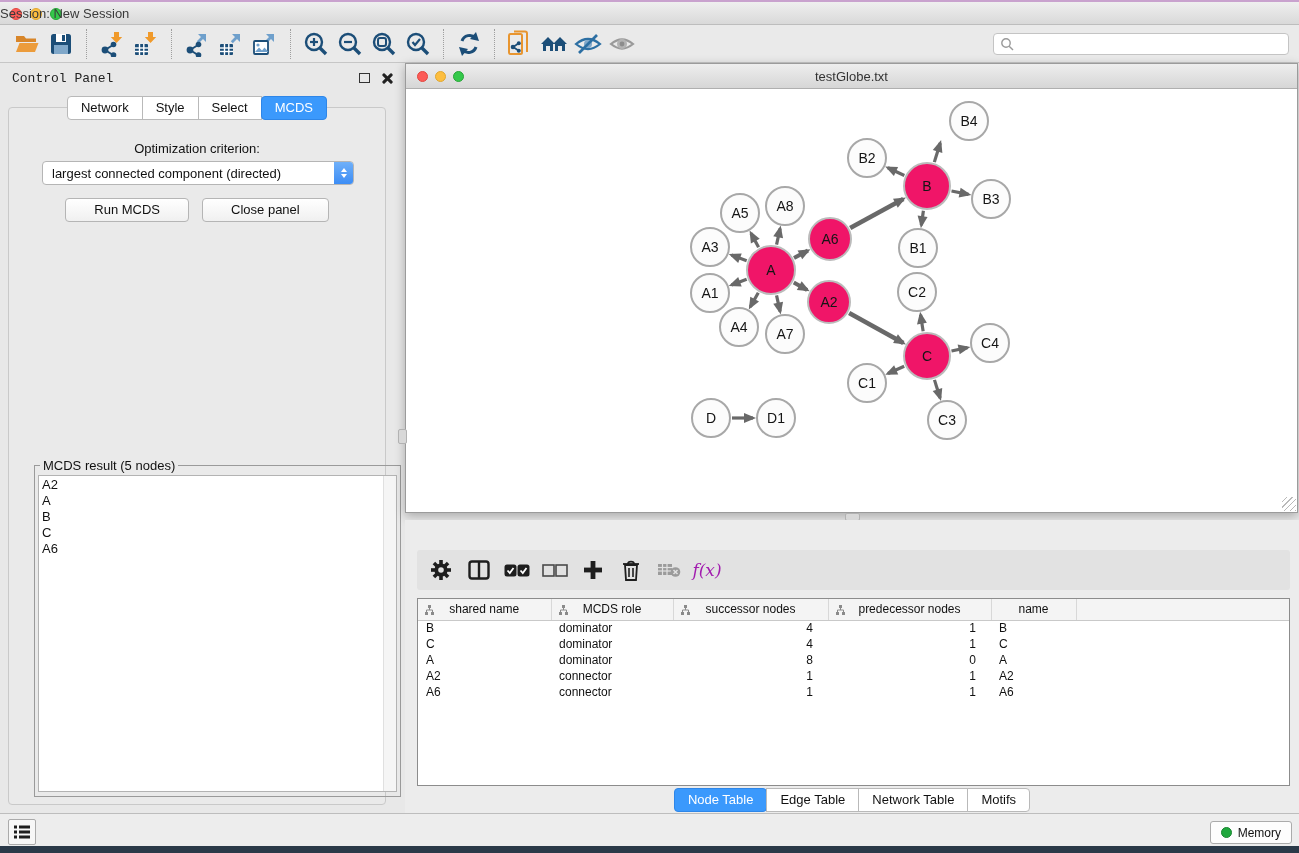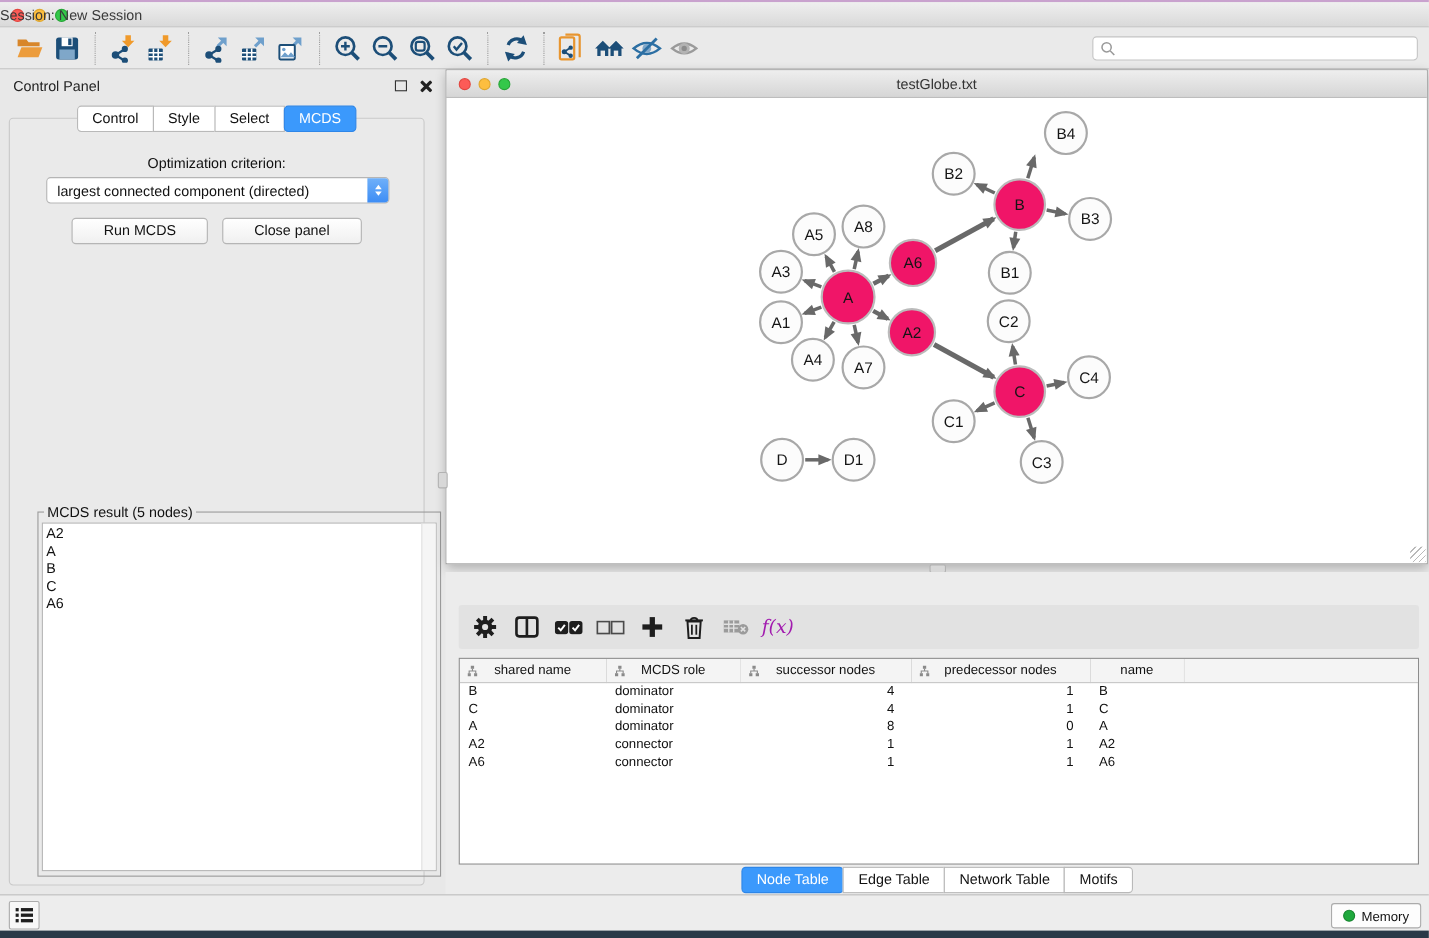--- a/index.html
+++ b/index.html
@@ -22,21 +22,21 @@
   .main-toolbar { position:absolute; left:0; top:25px; width:1299px; height:38px;
     background:#EAEAEA; border-bottom:1px solid #C6C6C6; display:flex; align-items:center; padding:0 10px; }
   .tbtn { width:34px; height:32px; display:flex; align-items:center; justify-content:center; cursor:pointer; border-radius:4px; }
   .tsep { width:1px; height:30px; border-left:1px dotted #9E9E9E; margin:0 8px; }
   .searchbox { margin-left:auto; width:296px; height:22px; background:#FFF; border:1px solid #C4C4C4;
     border-radius:4px; display:flex; align-items:center; padding:0 6px; }
   .searchbox input { border:none; outline:none; flex:1; font-size:12px; margin-left:4px; background:transparent; }
 
   
   .control-panel { position:absolute; left:4px; top:65px; width:386px; height:748px; }
-  .panel-titlebar { position:absolute; left:0; top:0; right:0; height:26px; }
+  .panel-titlebar { position:absolute; left:0; top:0; right:0; height:26px;font-family:Liberation Mono, monospace; }
   .panel-title { position:absolute; left:8px; top:6px; font-size:13px; color:#222; }
   .float-ico { position:absolute; width:11px; height:10px; border:1.5px solid #333; top:8px; cursor:pointer; }
   .close-ico { position:absolute; width:11px; height:11px; top:8px; cursor:pointer; }
   .close-ico::before,.close-ico::after { content:""; position:absolute; left:5px; top:-1px; width:3px; height:13px; background:#222; border-radius:1px; }
   .close-ico::before{ transform:rotate(45deg);} .close-ico::after{ transform:rotate(-45deg);}
   .cp-float{ left:355px; } .cp-close{ left:377px; }
 
   .tabs-row { position:absolute; left:0; right:0; display:flex; justify-content:center; z-index:3; }
   .cp-tabs { top:31px; }
   .tab { font-size:13px; padding:3px 13px 4px; background:#FFF; border:1px solid #B9B9B9; margin-left:-1px; color:#111; cursor:pointer; }
@@ -289,21 +289,21 @@
     </div>
   </div>
 
   <div class="control-panel">
     <div class="panel-titlebar">
       <span class="panel-title">Control Panel</span>
       <span class="float-ico cp-float"></span>
       <span class="close-ico cp-close"></span>
     </div>
     <div class="tabs-row cp-tabs" id="cp-tabs">
-        <span class="tab">Control</span>
+        <span class="tab">Network</span>
         <span class="tab">Style</span>
         <span class="tab">Select</span>
         <span class="tab active">MCDS</span>
       </div>
     <div class="cp-content">
       <div class="opt-label">Optimization criterion:</div>
       <div class="criterion">
         <span class="val">largest connected component (directed)</span>
         <span class="stepper">
             <span class="chev-up"></span>

